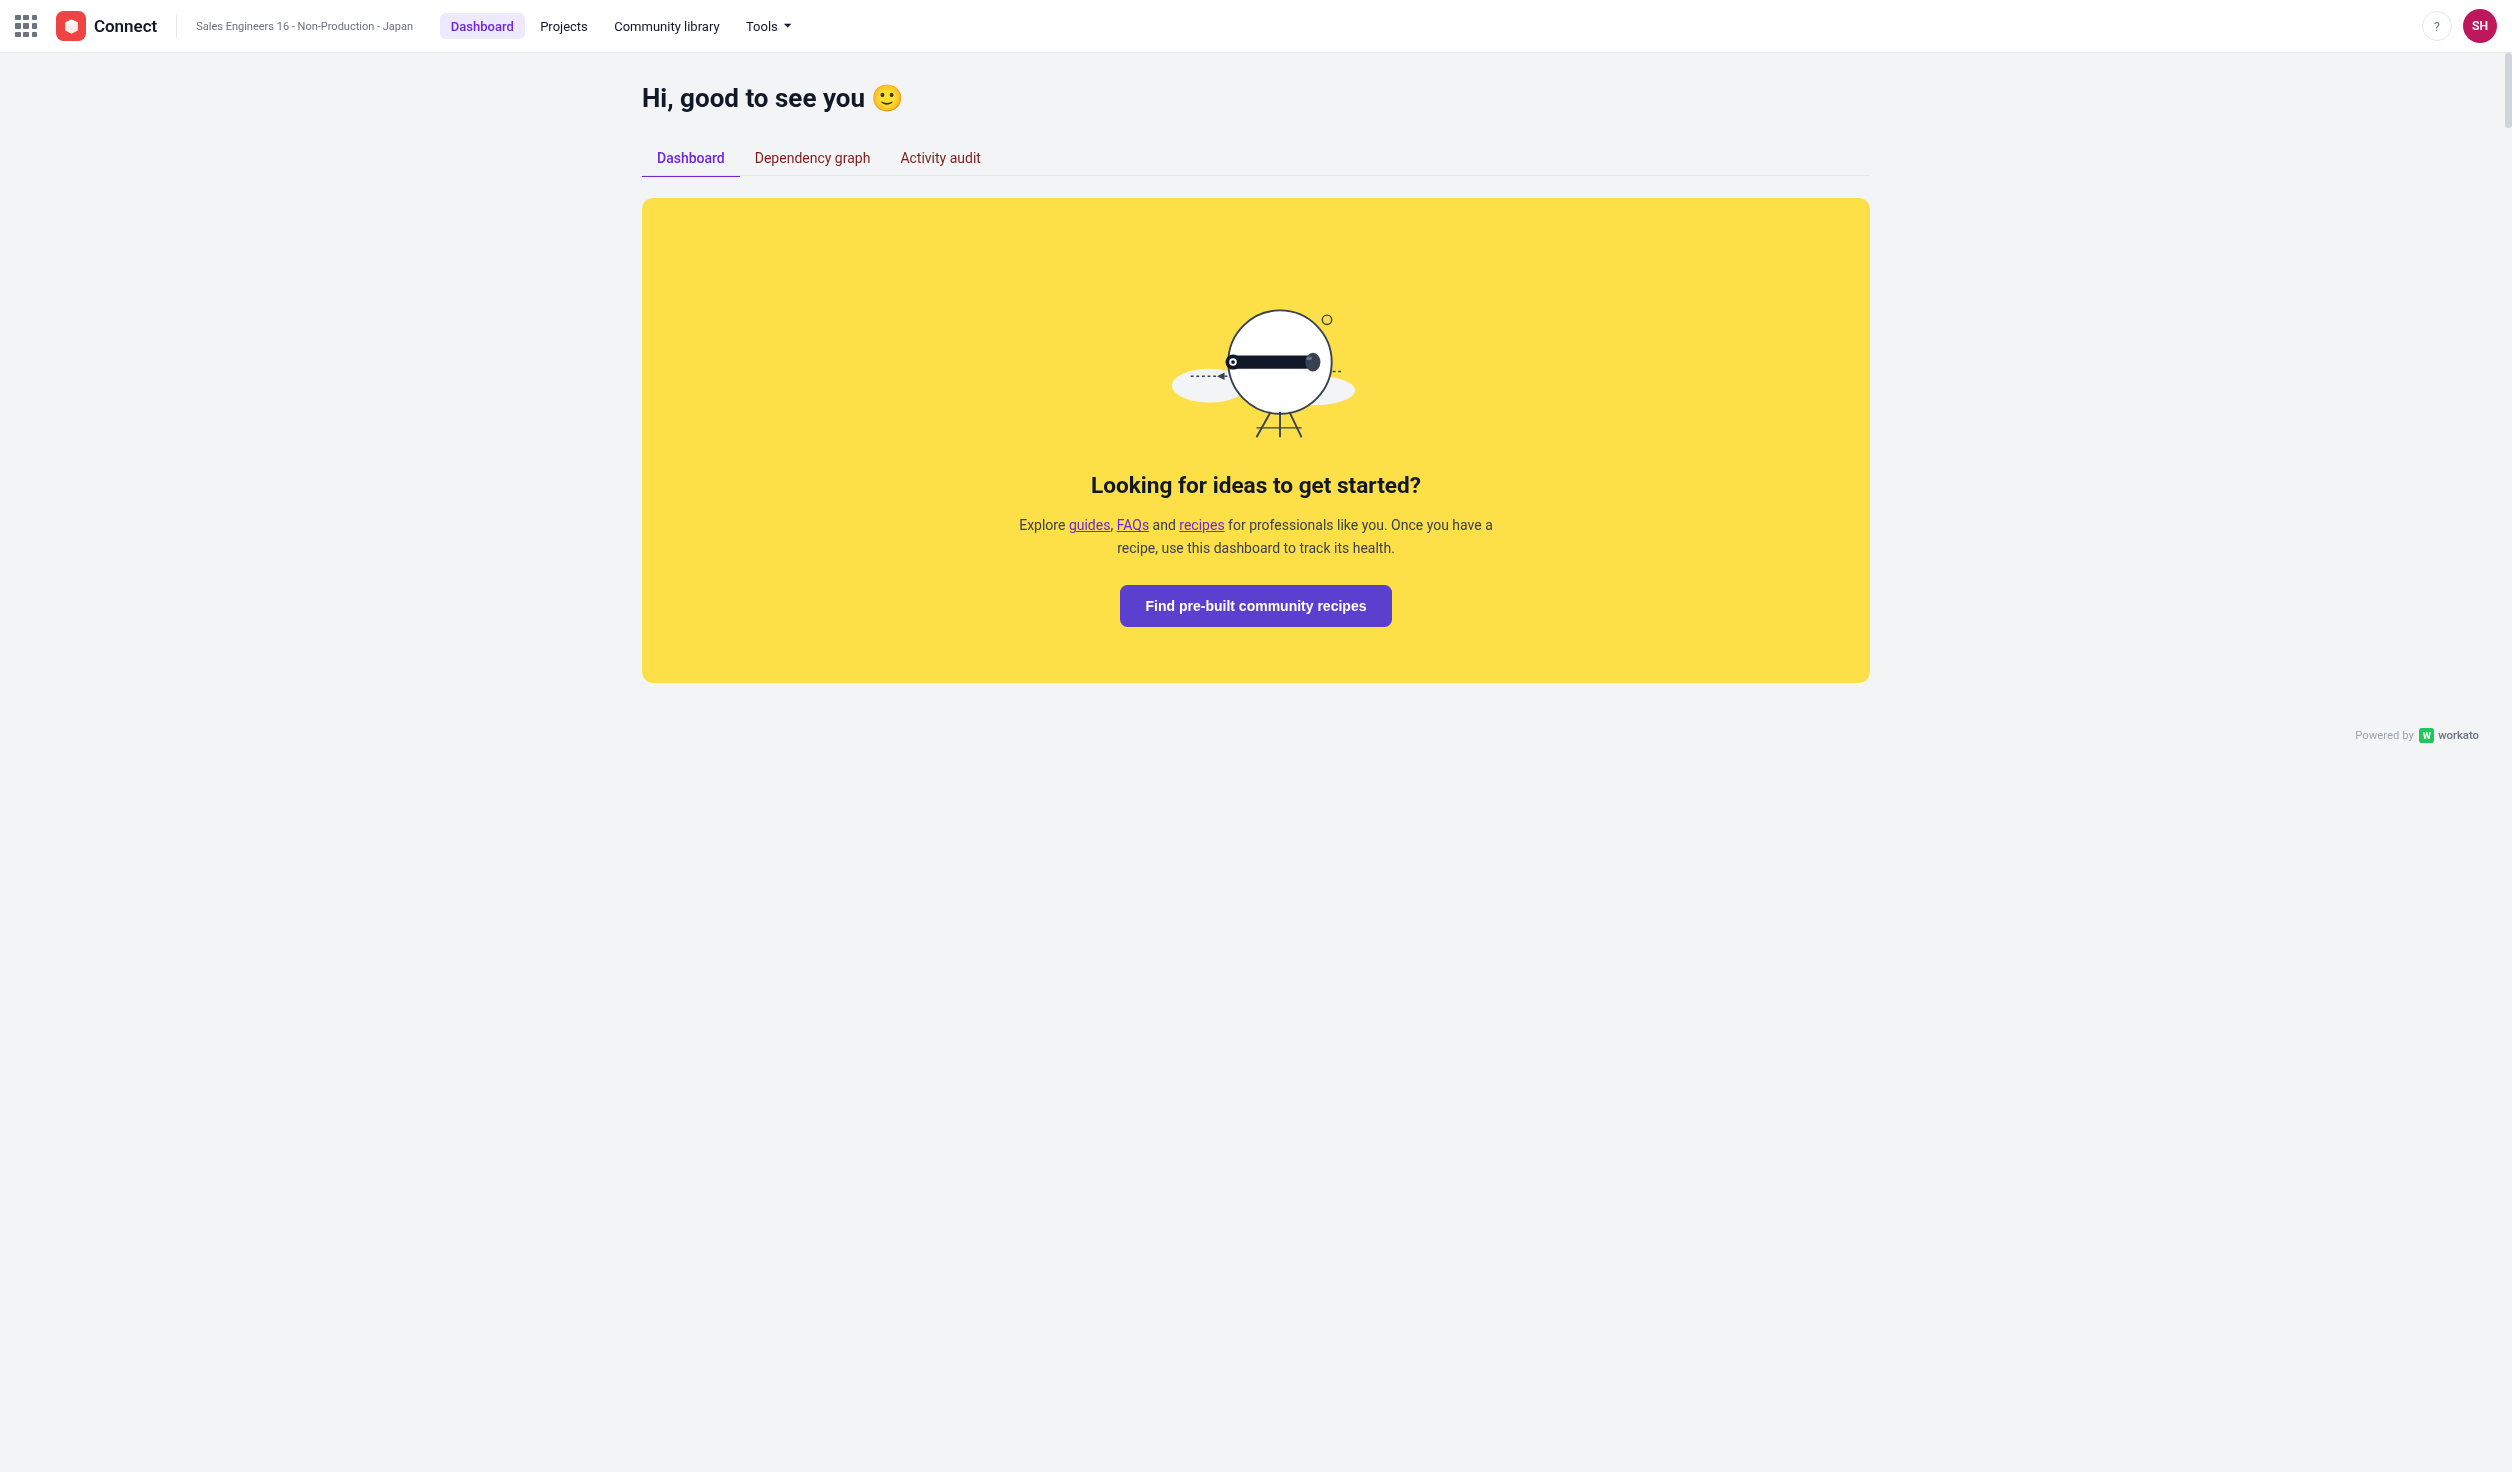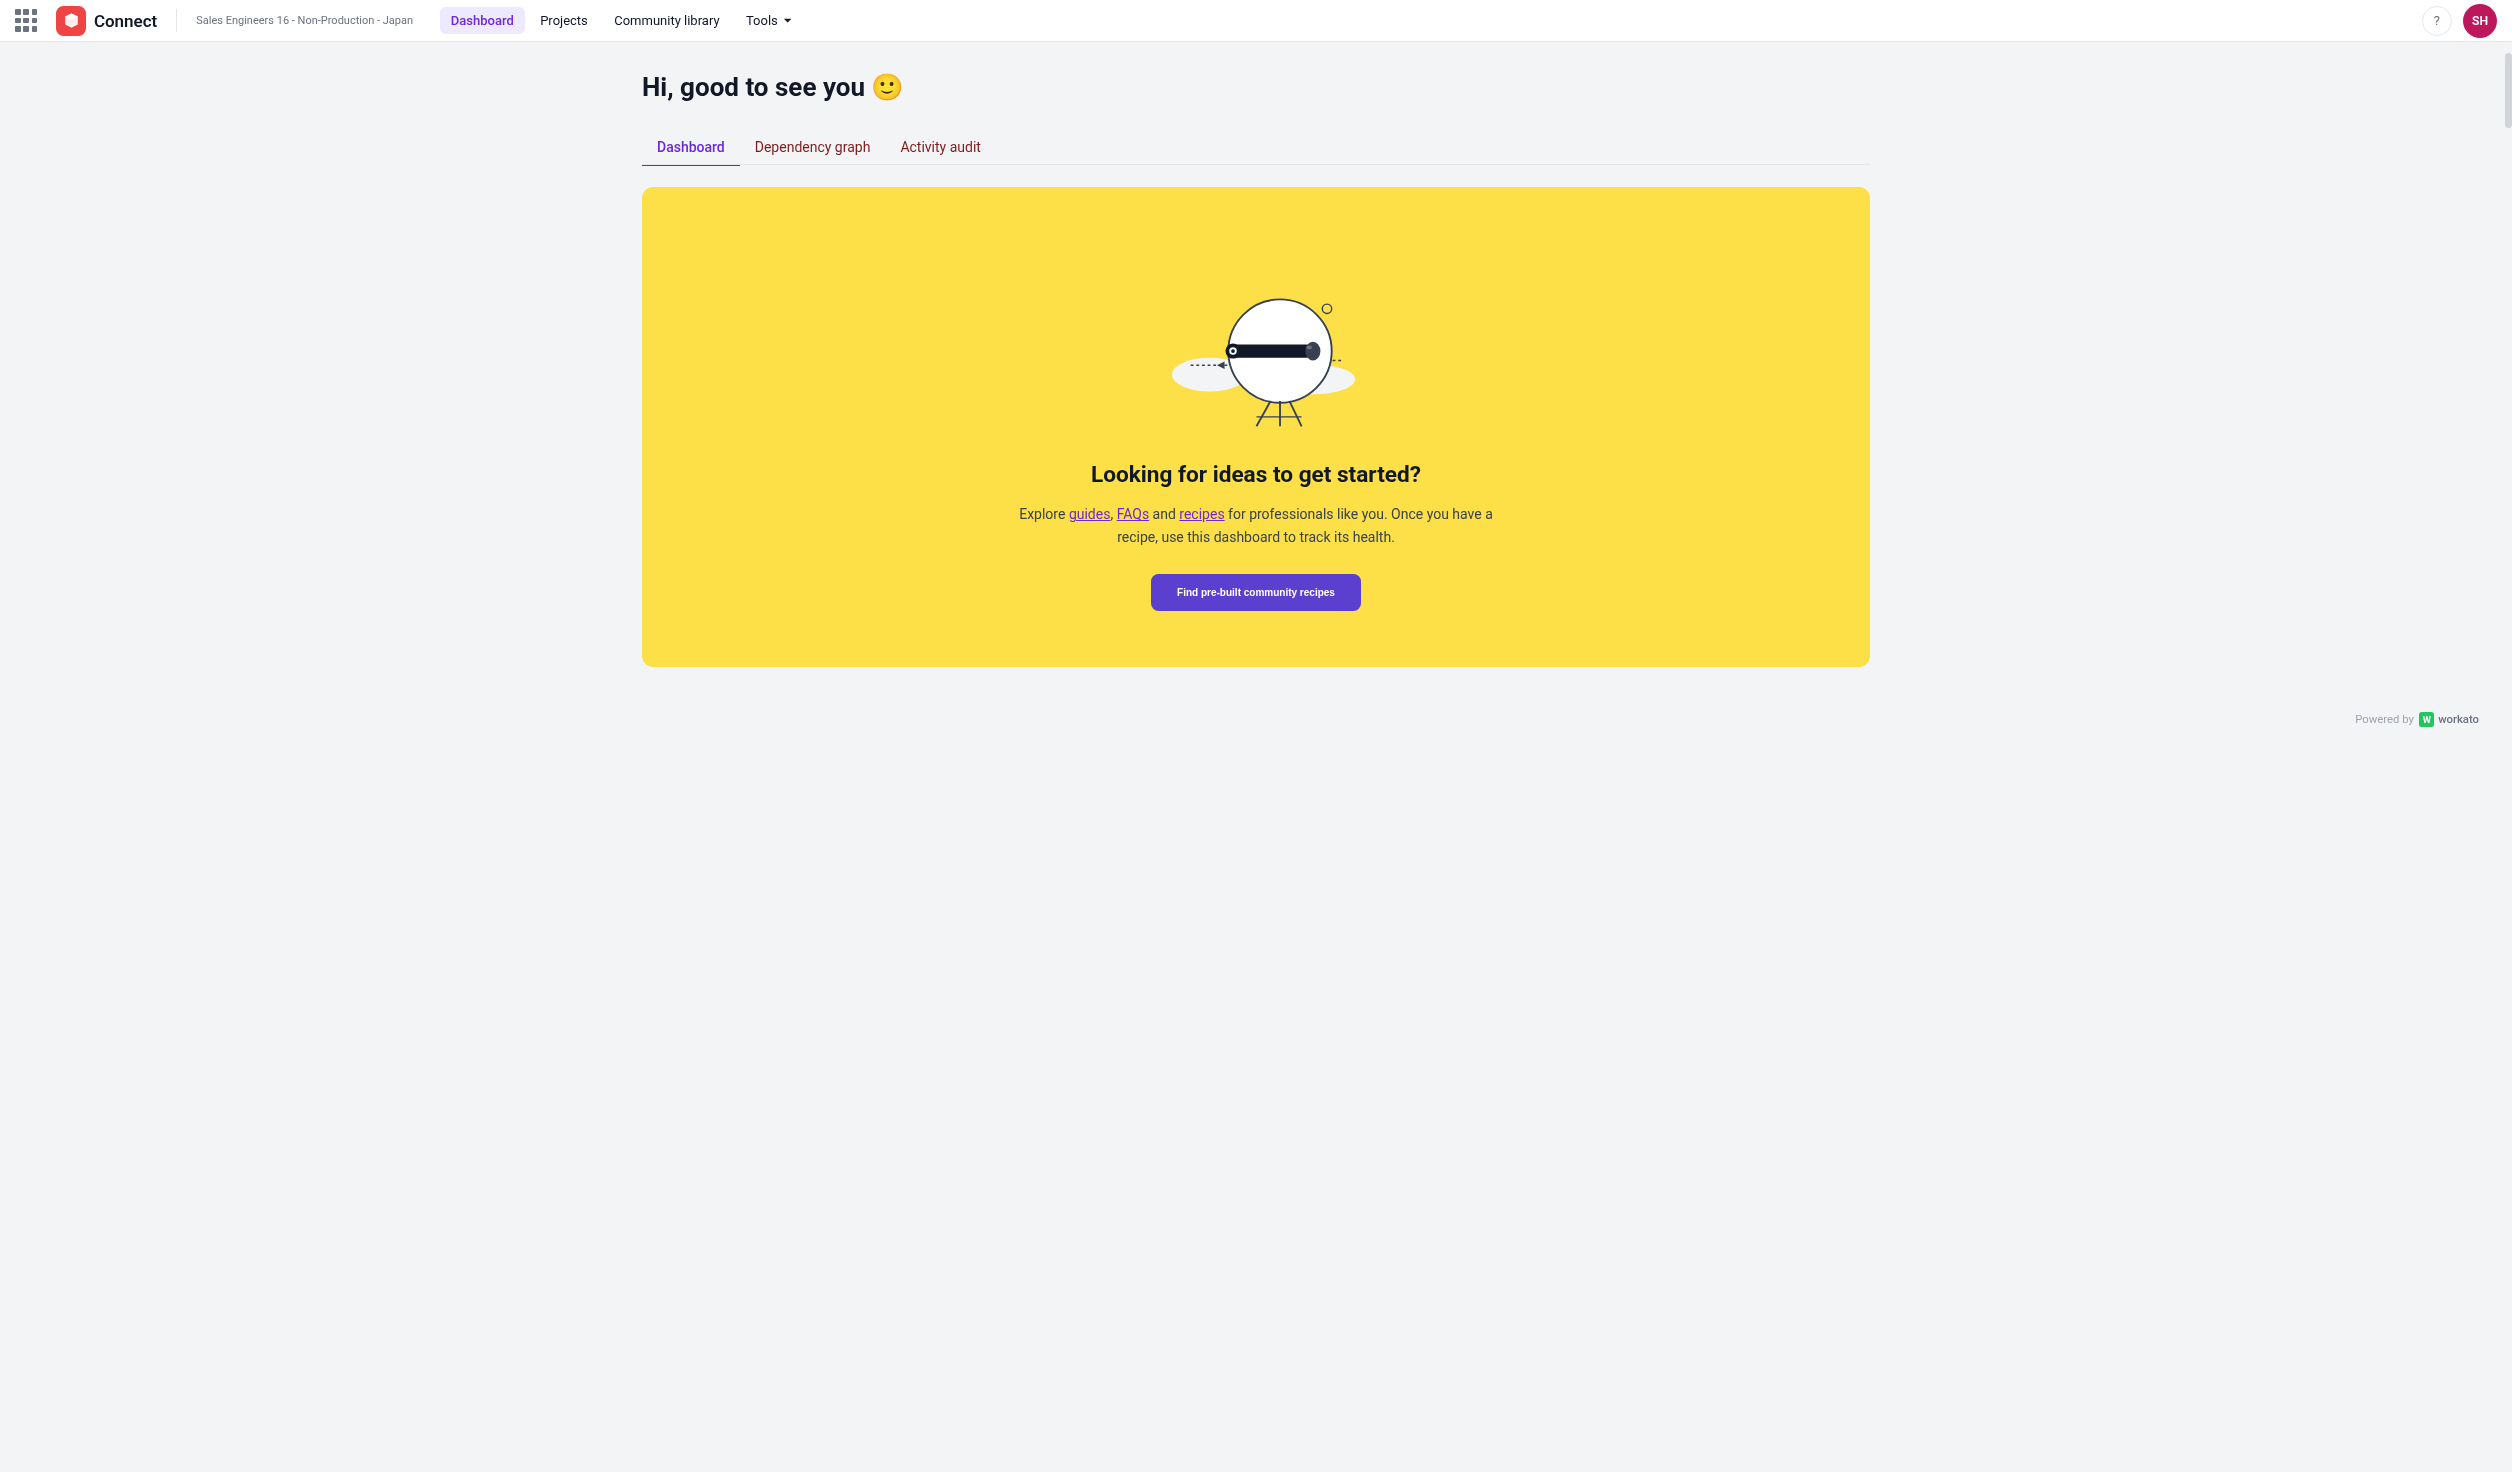--- a/index.html
+++ b/index.html
@@ -2,21 +2,21 @@
 <html style="font-size:15px"><head>
   <meta charset="utf-8">
   <style>
     * { box-sizing: border-box; margin: 0; padding: 0; }
     body { font-family: -apple-system, BlinkMacSystemFont, 'Segoe UI', Roboto, sans-serif; background: #f3f4f6; min-height: 100vh; }
 
     
     .navbar {
       background: #fff;
       border-bottom: 0.9px solid #e5e7eb;
-      height: 42px;
+      height: 53px;
       display: flex;
       align-items: center;
       padding: 0 15px;
       gap: 19px;
       position: sticky;
       top: 0;
       z-index: 100;
     }
     .nav-grid-icon {
       display: grid;
@@ -194,21 +194,21 @@
     .card-desc a {
       color: #6d28d9;
       text-decoration: underline;
     }
     .cta-btn {
       background: #5b3fcf;
       color: #fff;
       border: none;
       border-radius: 7.5px;
       padding: 13px 26px;
-      font-size: 10px;
+      font-size: 14px;
       font-weight: 600;
       cursor: pointer;
       text-decoration: none;
     }
 
     
     .footer {
       display: flex;
       justify-content: flex-end;
       align-items: center;

